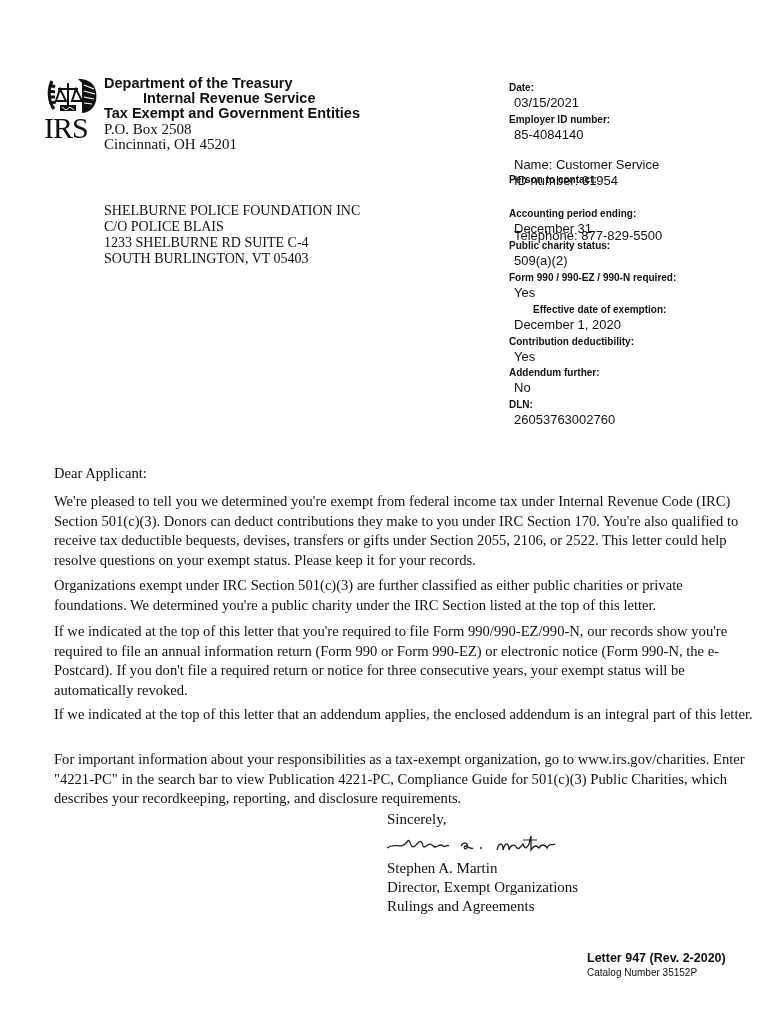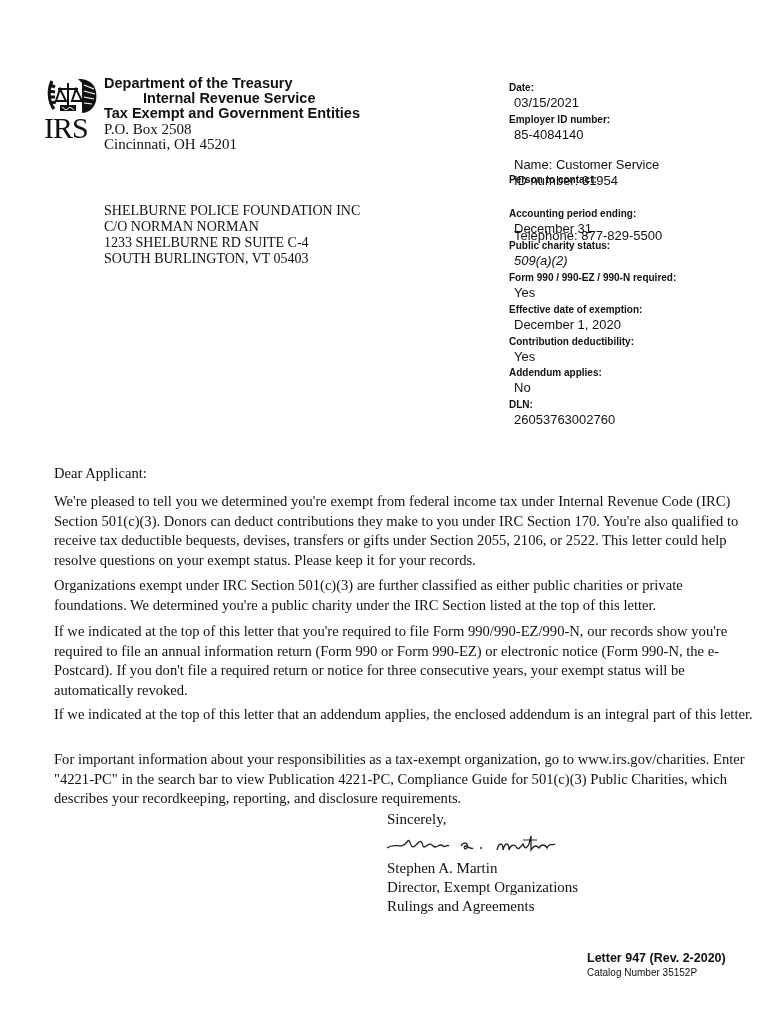--- a/index.html
+++ b/index.html
@@ -46,45 +46,45 @@
 </div>
 
 <div class="abs hdr-bold" style="top:76px;">Department of the Treasury</div>
 <div class="abs hdr-bold" style="top:91px;margin-left:39px;">Internal Revenue Service</div>
 <div class="abs hdr-bold" style="top:106px;">Tax Exempt and Government Entities</div>
 <div class="abs hdr-serif" style="top:121px;">P.O. Box 2508</div>
 <div class="abs hdr-serif" style="top:136px;">Cincinnati, OH 45201</div>
 
 <div>
   <div class="abs addr" style="top:203px;">SHELBURNE POLICE FOUNDATION INC</div>
-  <div class="abs addr" style="top:219px;">C/O NORMAN NORMAN</div>
+  <div class="abs addr" style="top:219px;">C/O POLICE BLAIS</div>
   <div class="abs addr" style="top:235px;">1233 SHELBURNE RD SUITE C-4</div>
   <div class="abs addr" style="top:251px;">SOUTH BURLINGTON, VT 05403</div>
 </div>
 
 <div>
   <div class="abs info-label" style="top:82px;">Date:</div>
   <div class="abs info-value" style="top:95px;">03/15/2021</div>
   <div class="abs info-label" style="top:114px;">Employer ID number:</div>
   <div class="abs info-value" style="top:127px;">85-4084140</div>
   <div class="abs info-label" style="top:146px;margin-top:28px;">Person to contact:</div>
   <div class="abs info-value" style="top:157px;">Name: Customer Service</div>
   <div class="abs info-value" style="top:173px;">ID number: 31954</div>
   <div class="abs info-value" style="top:189px;margin-top:39px;">Telephone: 877-829-5500</div>
   <div class="abs info-label" style="top:208px;">Accounting period ending:</div>
   <div class="abs info-value" style="top:221px;">December 31</div>
   <div class="abs info-label" style="top:240px;">Public charity status:</div>
-  <div class="abs info-value" style="top:253px;font-style:italic;">509(a)(2)</div>
+  <div class="abs info-value" style="top:253px;">509(a)(2)</div>
   <div class="abs info-label" style="top:272px;">Form 990 / 990-EZ / 990-N required:</div>
   <div class="abs info-value" style="top:285px;">Yes</div>
-  <div class="abs info-label" style="top:304px;">Effective date of exemption:</div>
+  <div class="abs info-label" style="top:304px;margin-left:24px;">Effective date of exemption:</div>
   <div class="abs info-value" style="top:317px;">December 1, 2020</div>
   <div class="abs info-label" style="top:336px;">Contribution deductibility:</div>
   <div class="abs info-value" style="top:349px;">Yes</div>
-  <div class="abs info-label" style="top:367px;">Addendum applies:</div>
+  <div class="abs info-label" style="top:367px;">Addendum further:</div>
   <div class="abs info-value" style="top:380px;">No</div>
   <div class="abs info-label" style="top:399px;">DLN:</div>
   <div class="abs info-value" style="top:412px;">26053763002760</div>
 </div>
 
 <div class="abs body-text" style="top:456px;">Dear Applicant:</div>
 <p class="abs body-text" style="top:484px;">We're pleased to tell you we determined you're exempt from federal income tax under Internal Revenue Code (IRC) Section 501(c)(3). Donors can deduct contributions they make to you under IRC Section 170. You're also qualified to receive tax deductible bequests, devises, transfers or gifts under Section 2055, 2106, or 2522. This letter could help resolve questions on your exempt status. Please keep it for your records.</p>
 <p class="abs body-text" style="top:568px;">Organizations exempt under IRC Section 501(c)(3) are further classified as either public charities or private foundations. We determined you're a public charity under the IRC Section listed at the top of this letter.</p>
 <p class="abs body-text" style="top:614px;">If we indicated at the top of this letter that you're required to file Form 990/990-EZ/990-N, our records show you're required to file an annual information return (Form 990 or Form 990-EZ) or electronic notice (Form 990-N, the e-Postcard). If you don't file a required return or notice for three consecutive years, your exempt status will be automatically revoked.</p>
 <p class="abs body-text" style="top:697px;">If we indicated at the top of this letter that an addendum applies, the enclosed addendum is an integral part of this letter.</p>

